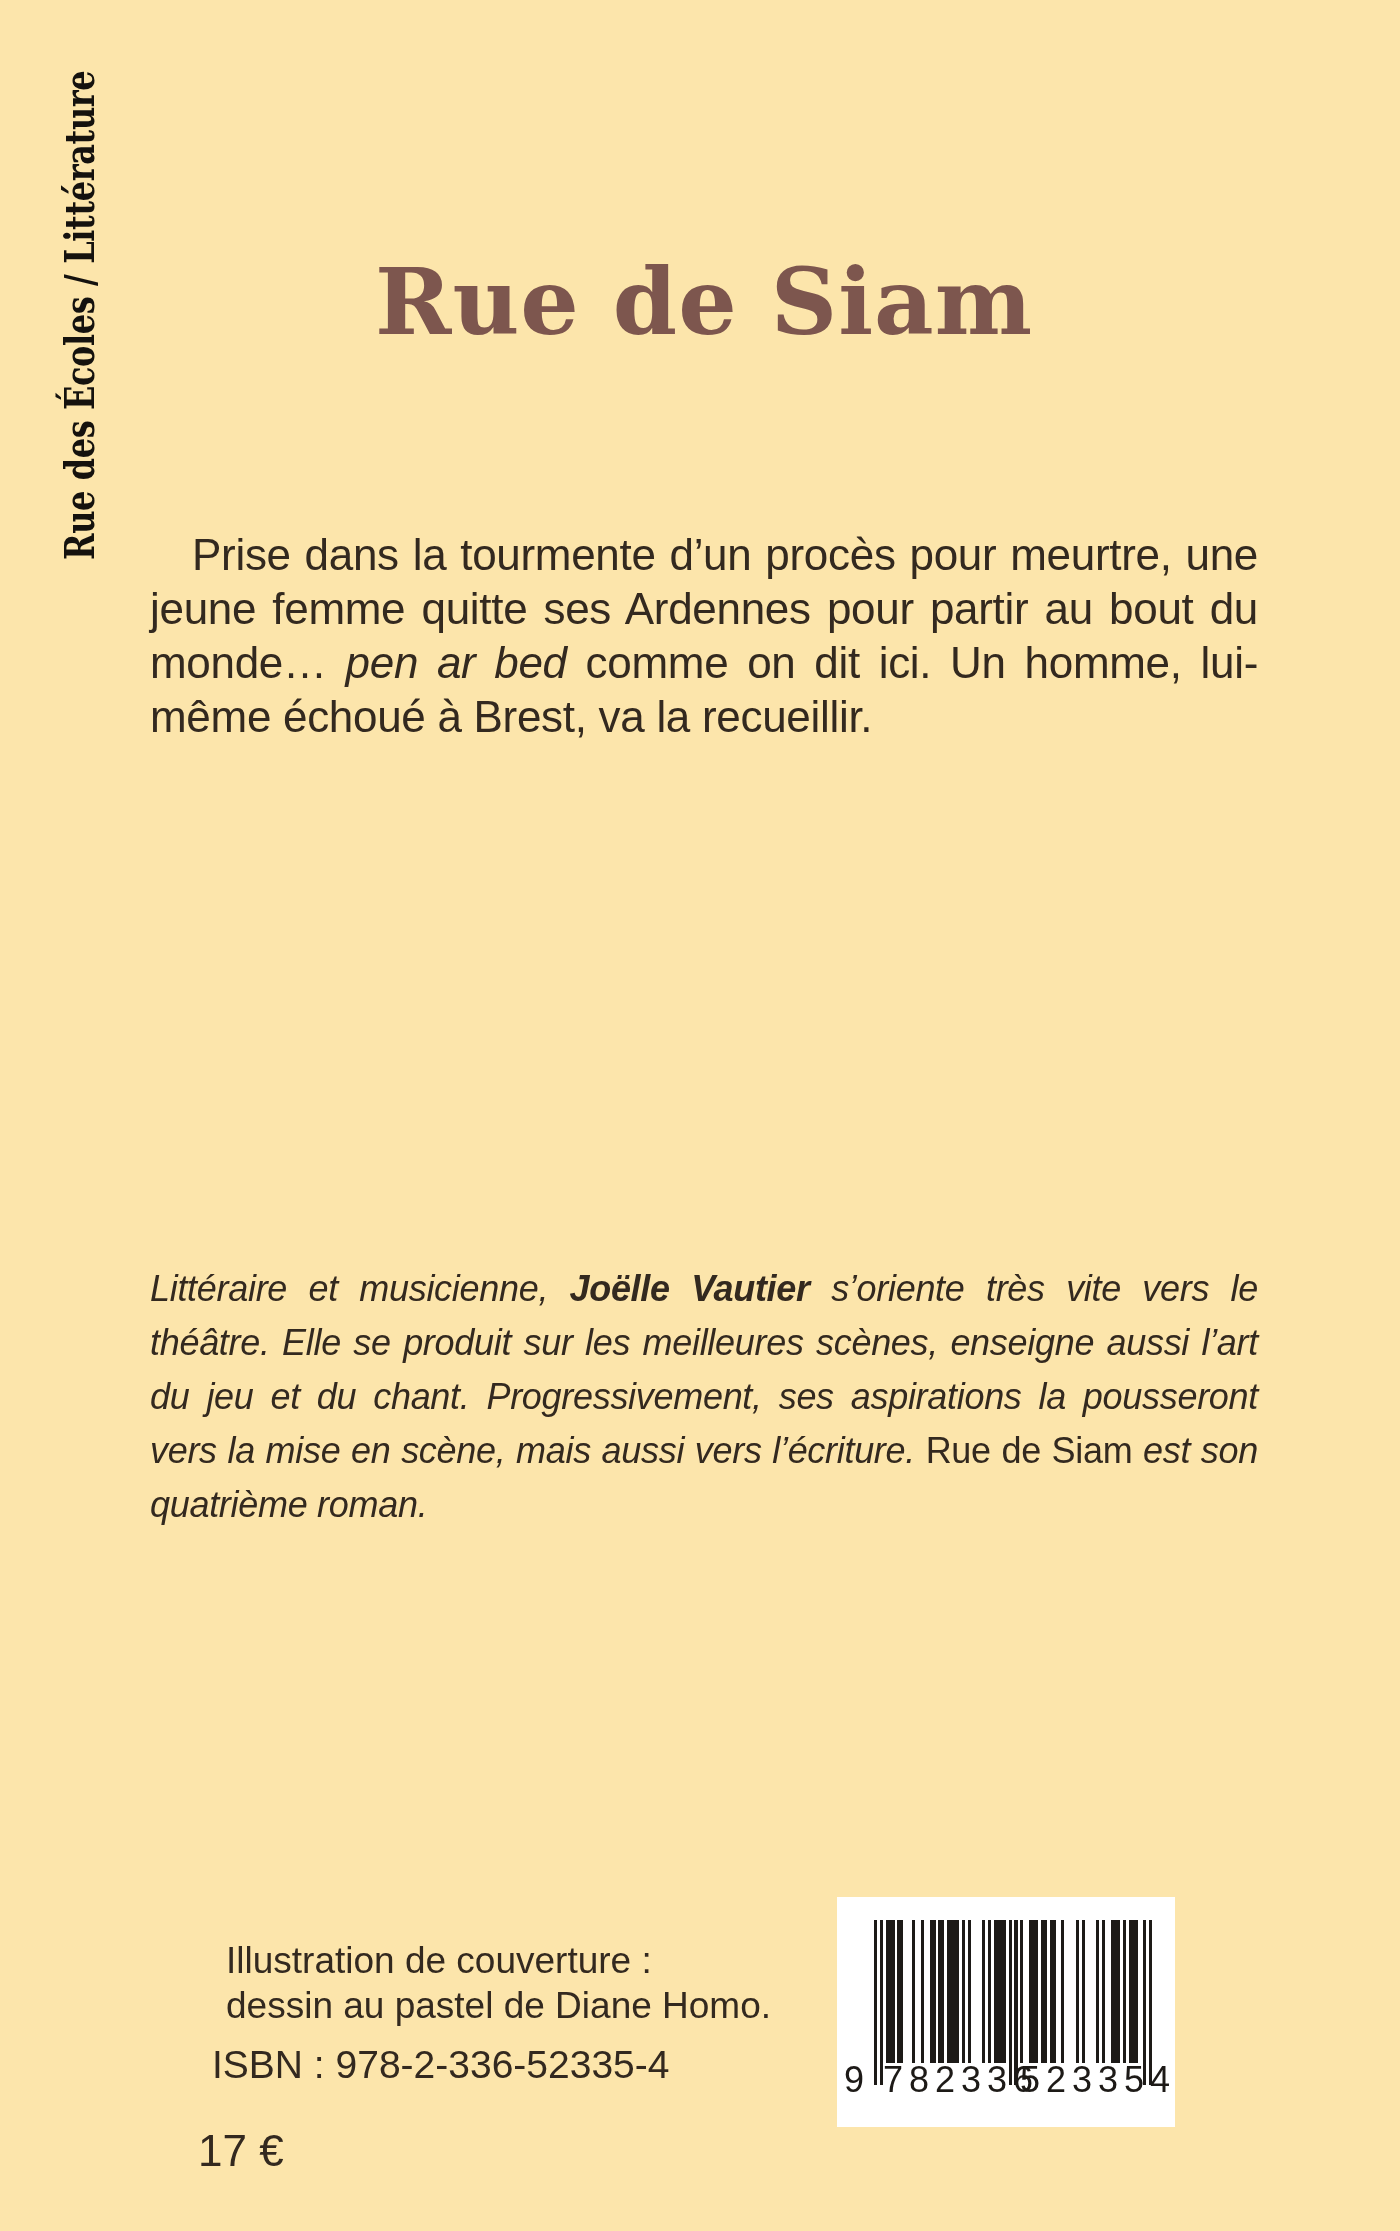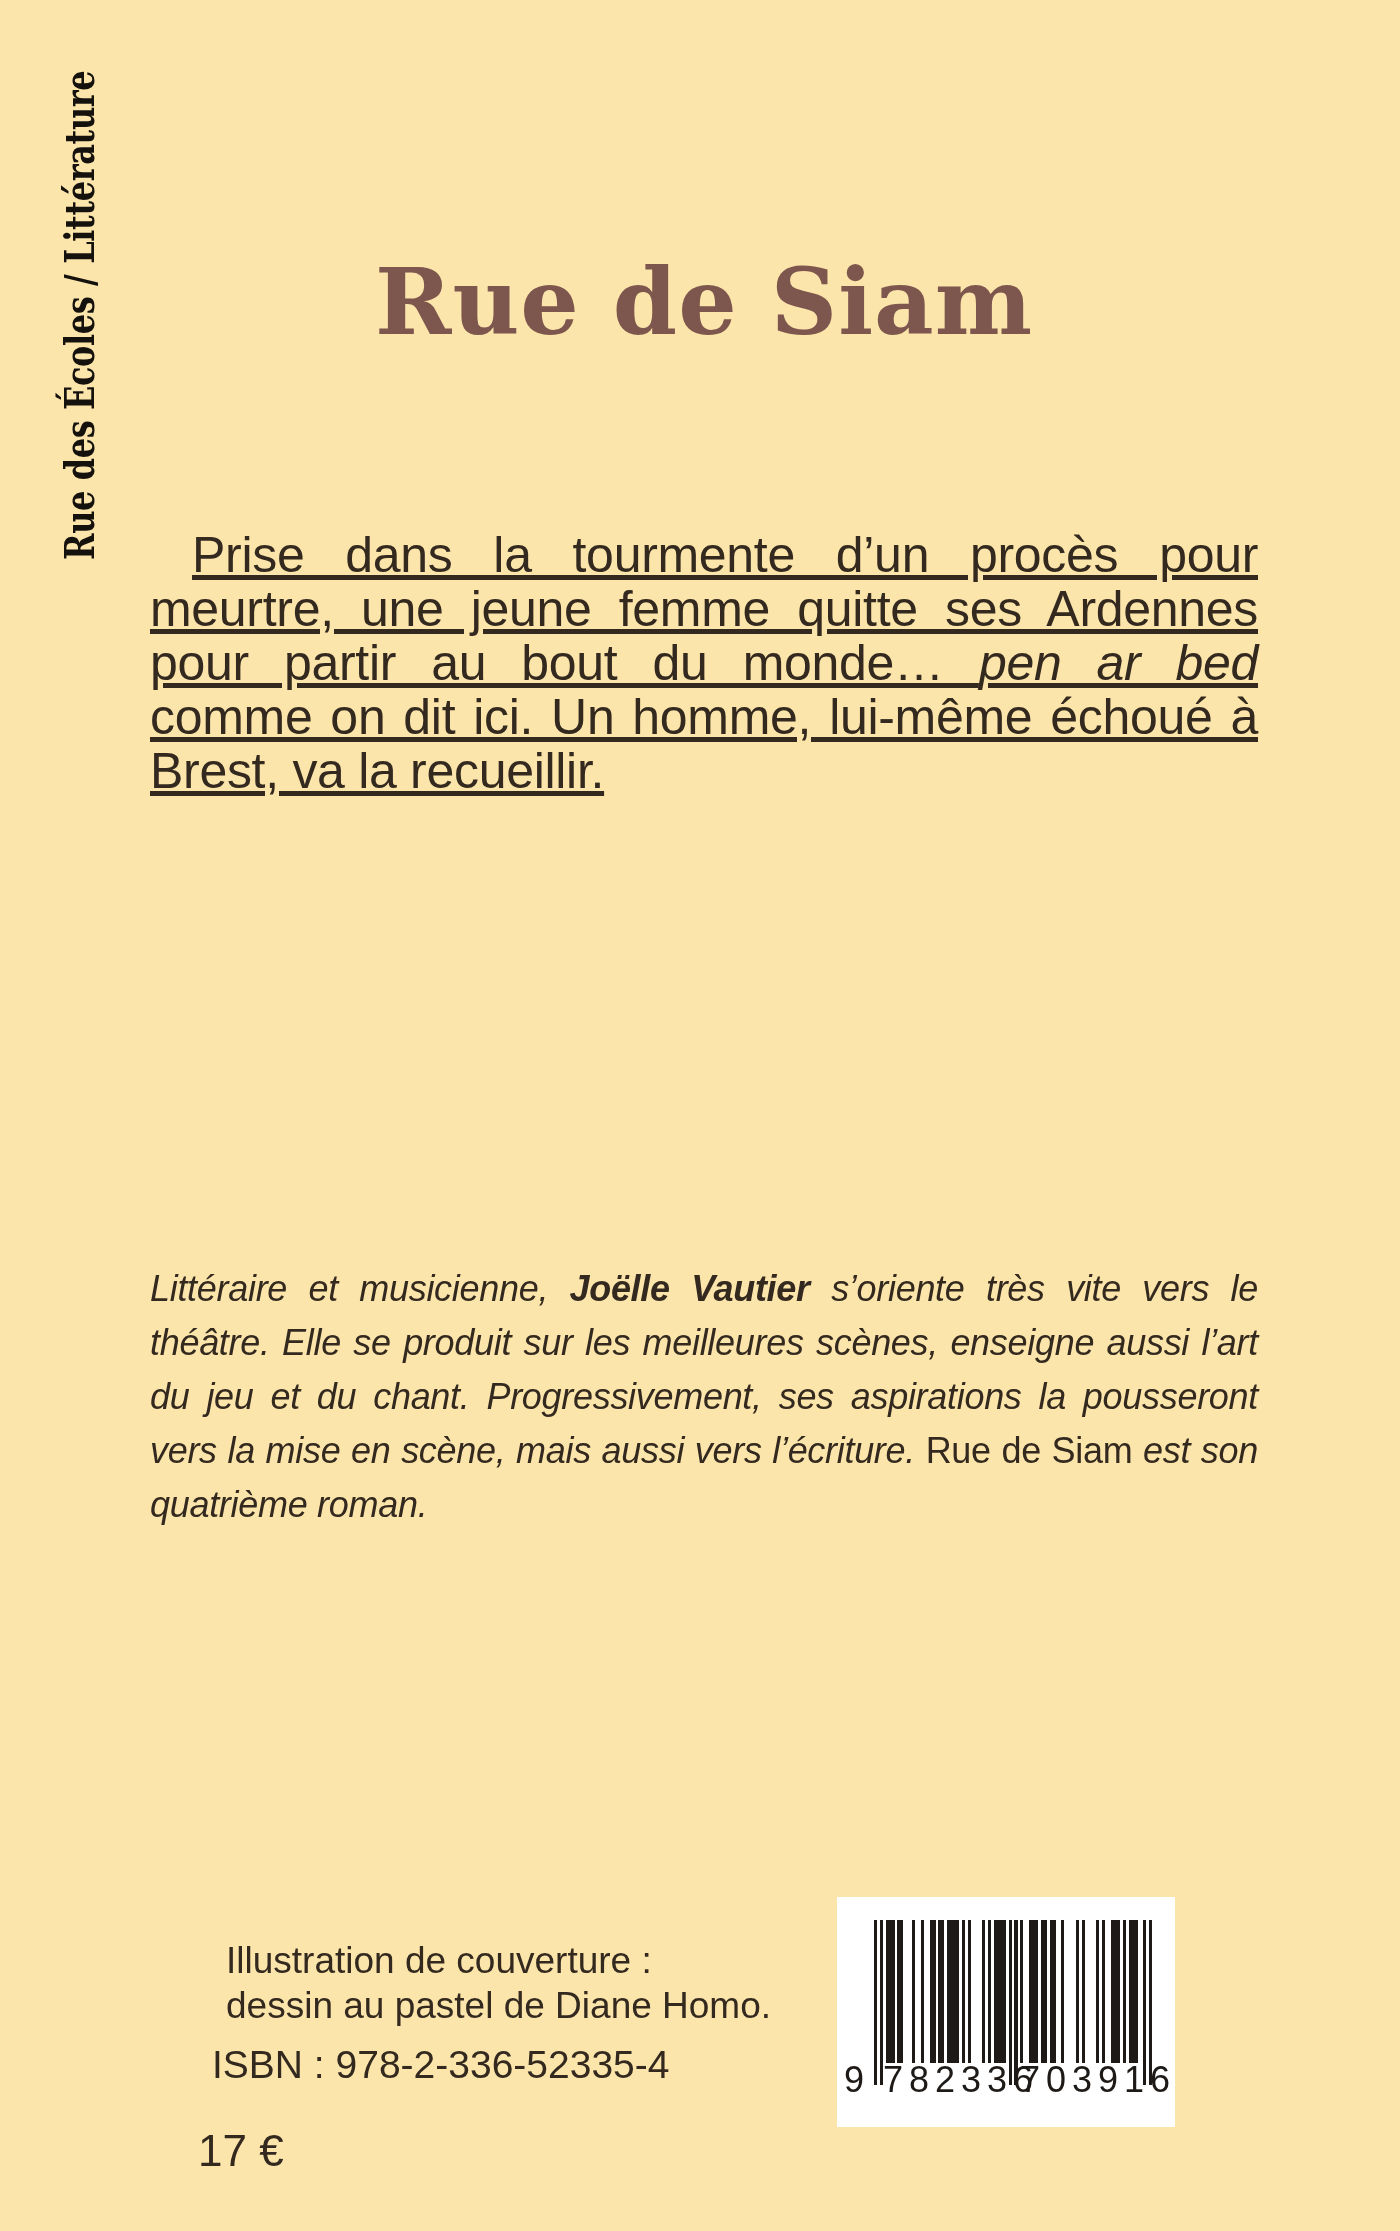--- a/index.html
+++ b/index.html
@@ -40,25 +40,24 @@
     font-size: 92px;
     letter-spacing: 1px;
     color: #7d564e;
   }
 
   .synopsis {
     position: absolute;
     left: 150px;
     top: 528px;
     width: 1108px;
-    font-size: 50px;
+    font-size: 44px;
     line-height: 54px;
     letter-spacing: -0.3px;
     text-align: justify;
-    text-decoration: underline;
   }
   .synopsis p { margin: 0 0 13px 0; text-indent: 42px; }
   .it { font-style: italic; }
 
   .bio {
     position: absolute;
     left: 150px;
     top: 1262px;
     width: 1108px;
     font-size: 36px;
@@ -183,16 +182,16 @@
         <rect x="242.88" y="0" width="3.08" height="143" fill="#1d1a17"></rect>
         <rect x="248.74" y="0" width="3.08" height="143" fill="#1d1a17"></rect>
         <rect x="254.59" y="0" width="3.08" height="143" fill="#1d1a17"></rect>
         <rect x="257.52" y="0" width="3.08" height="143" fill="#1d1a17"></rect>
         <rect x="260.44" y="0" width="3.08" height="143" fill="#1d1a17"></rect>
         <rect x="269.22" y="0" width="3.08" height="165" fill="#1d1a17"></rect>
         <rect x="275.07" y="0" width="3.08" height="165" fill="#1d1a17"></rect>
       </svg>
     <span class="bcd bcd-first">9</span>
     <span class="bcd bcd-left">782336</span>
-    <span class="bcd bcd-right">703916</span>
+    <span class="bcd bcd-right">523354</span>
   </div>
 
 </div>
 
 </body></html>

